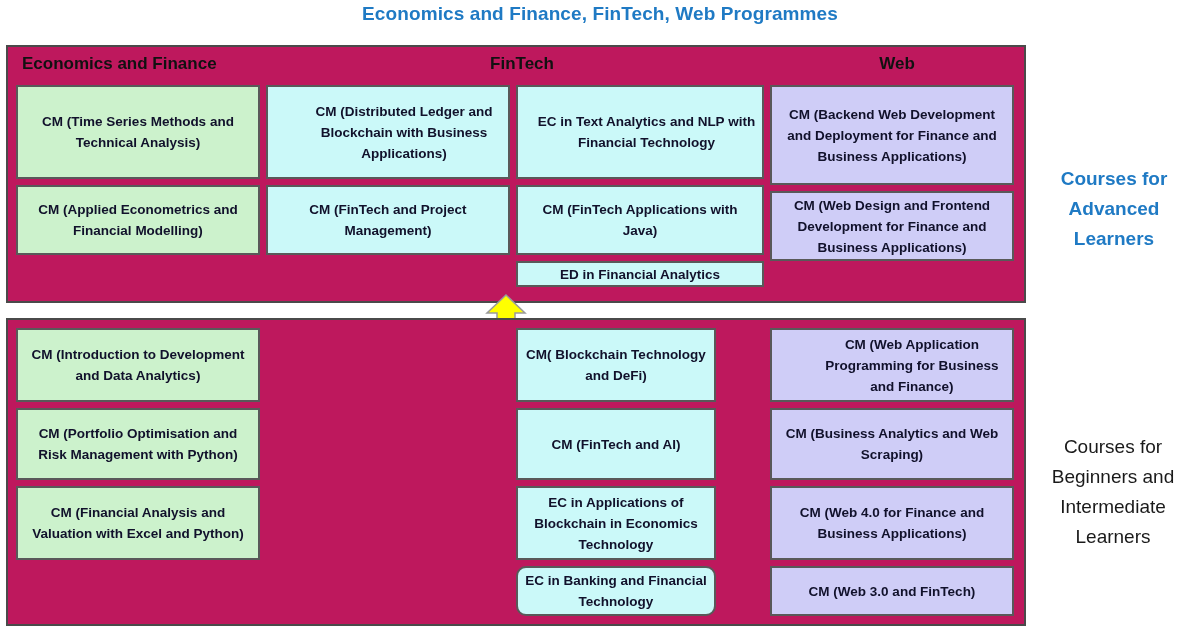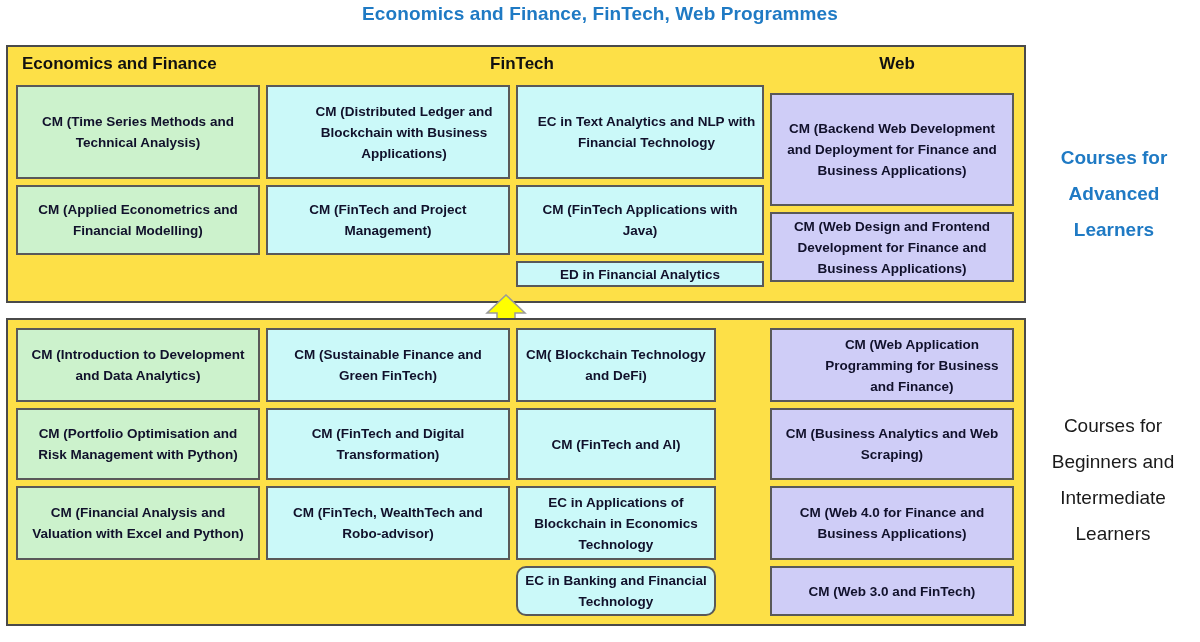--- a/index.html
+++ b/index.html
@@ -26,21 +26,21 @@
     font-size: 19px;
     font-weight: bold;
     color: #1f7ac4;
     letter-spacing: 0.1px;
   }
 
   
   .group-box {
     position: absolute;
     border: 2px solid #4a4a4a;
-    background: #fde047;
+    background: #be185d;
     box-sizing: border-box;
   }
   #group-advanced {
     left: 6px;
     top: 45px;
     width: 1020px;
     height: 258px;
   }
   #group-beginner {
     left: 6px;
@@ -85,21 +85,22 @@
     margin-bottom: 6px;
   }
   .card.green  { background: #CCF2CC; }
   .card.cyan   { background: #CBF9F9; }
   .card.purple { background: #CFCDF7; }
 
   
   .side-label {
     position: absolute;
     text-align: center;
-    line-height: 36px;
+    line-height: 30px;
+    margin-top: 24px;
   }
   #label-advanced {
     left: 1034px;
     top: 140px;
     width: 160px;
     font-size: 19px;
     font-weight: bold;
     color: #1f7ac4;
   }
   #label-beginner {
@@ -141,44 +142,39 @@
       <div class="card cyan" style="height:70px;">CM (FinTech and Project Management)</div>
     </div>
 
     <div class="course-col" style="left:508px; top:38px; width:248px;">
       <div class="card cyan" style="height:94px;padding-left:19px;">EC in Text Analytics and NLP with Financial Technology</div>
       <div class="card cyan" style="height:70px;">CM (FinTech Applications with Java)</div>
       <div class="card cyan" style="height:26px;">ED in Financial Analytics</div>
     </div>
 
     <div class="course-col" style="left:762px; top:38px; width:244px;">
-      <div class="card purple" style="height:113px;margin-top:8px;">CM (Backend Web Development and Deployment for Finance and Business Applications)</div>
+      <div class="card purple" style="height:100px;">CM (Backend Web Development and Deployment for Finance and Business Applications)</div>
       <div class="card purple" style="height:70px;">CM (Web Design and Frontend Development for Finance and Business Applications)</div>
     </div>
   </div>
 
   <div id="flow-arrow">
     <svg width="42" height="42" viewBox="0 0 42 42" xmlns="http://www.w3.org/2000/svg">
       <polygon points="21,1 40,19 30,19 30,41 12,41 12,19 2,19" fill="#FFFF00" stroke="#9a9a9a" stroke-width="1.5"></polygon>
     </svg>
   </div>
 
   <div class="group-box" id="group-beginner">
 
     <div class="course-col" style="left:8px; top:8px; width:244px;">
       <div class="card green" style="height:74px;">CM (Introduction to Development and Data Analytics)</div>
       <div class="card green" style="height:72px;">CM (Portfolio Optimisation and Risk Management with Python)</div>
       <div class="card green" style="height:74px;">CM (Financial Analysis and Valuation with Excel and Python)</div>
     </div>
 
-    <div class="course-col" style="left:258px; top:8px; width:244px;">
-      <div class="card cyan" style="height:74px;">CM (Sustainable Finance and Green FinTech)</div>
-      <div class="card cyan" style="height:72px;">CM (FinTech and Digital Transformation)</div>
-      <div class="card cyan" style="height:74px;">CM (FinTech, WealthTech and Robo-advisor)</div>
-    </div>
 
     <div class="course-col" style="left:508px; top:8px; width:200px;">
       <div class="card cyan" style="height:74px;">CM( Blockchain Technology and DeFi)</div>
       <div class="card cyan" style="height:72px;">CM (FinTech and AI)</div>
       <div class="card cyan" style="height:74px;">EC in Applications of Blockchain in Economics Technology</div>
       <div class="card cyan" style="height:50px;border-radius:10px;">EC in Banking and Financial Technology</div>
     </div>
 
     <div class="course-col" style="left:762px; top:8px; width:244px;">
       <div class="card purple" style="height:74px;padding-left:46px;">CM (Web Application Programming for Business and Finance)</div>

